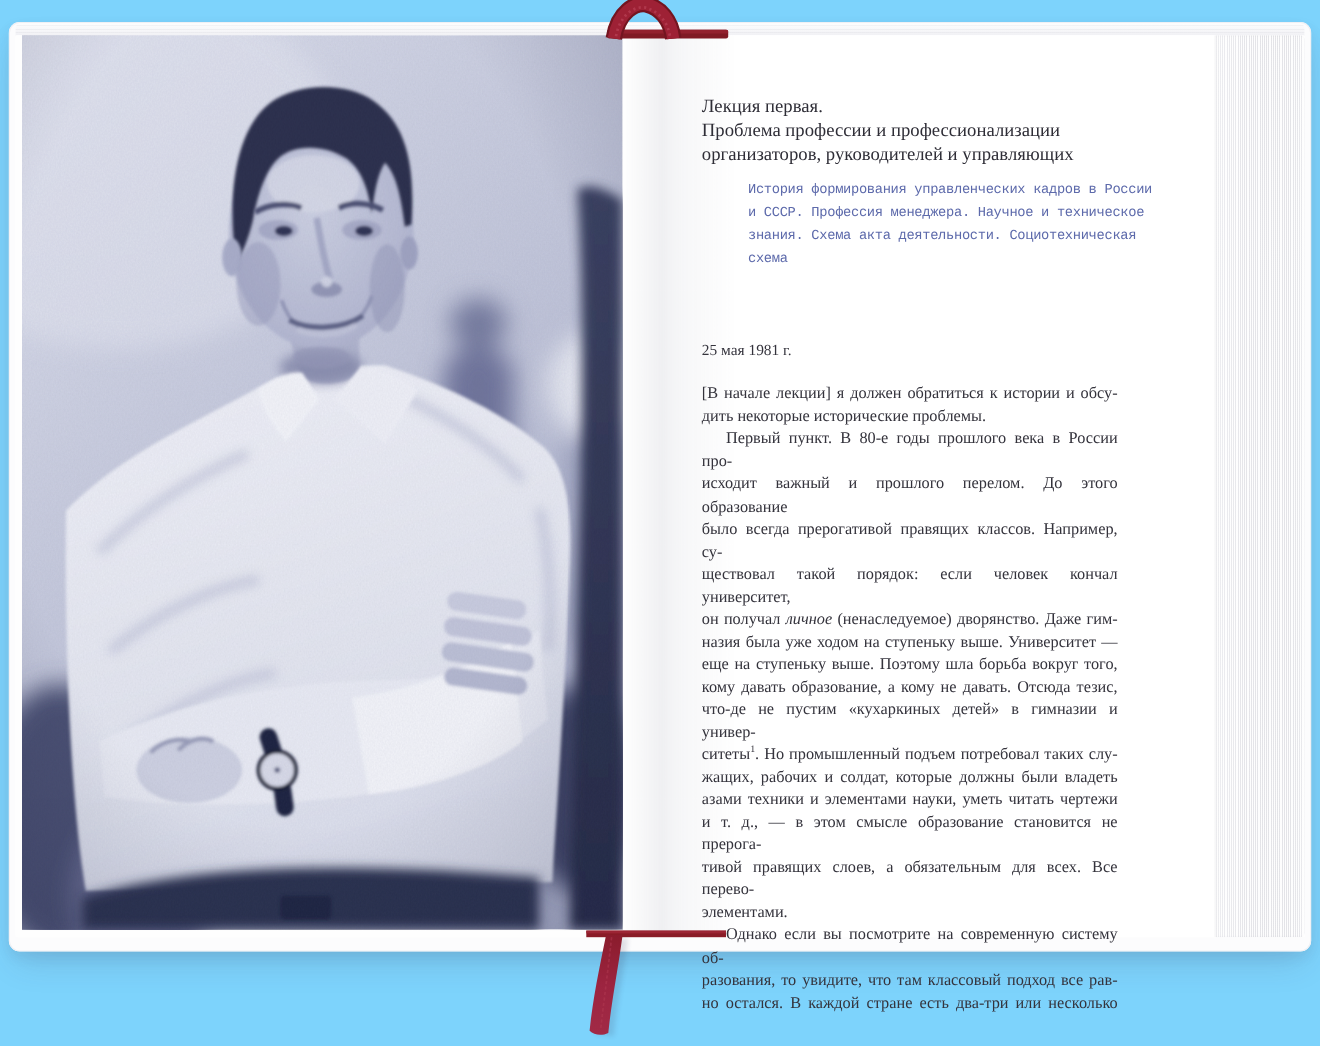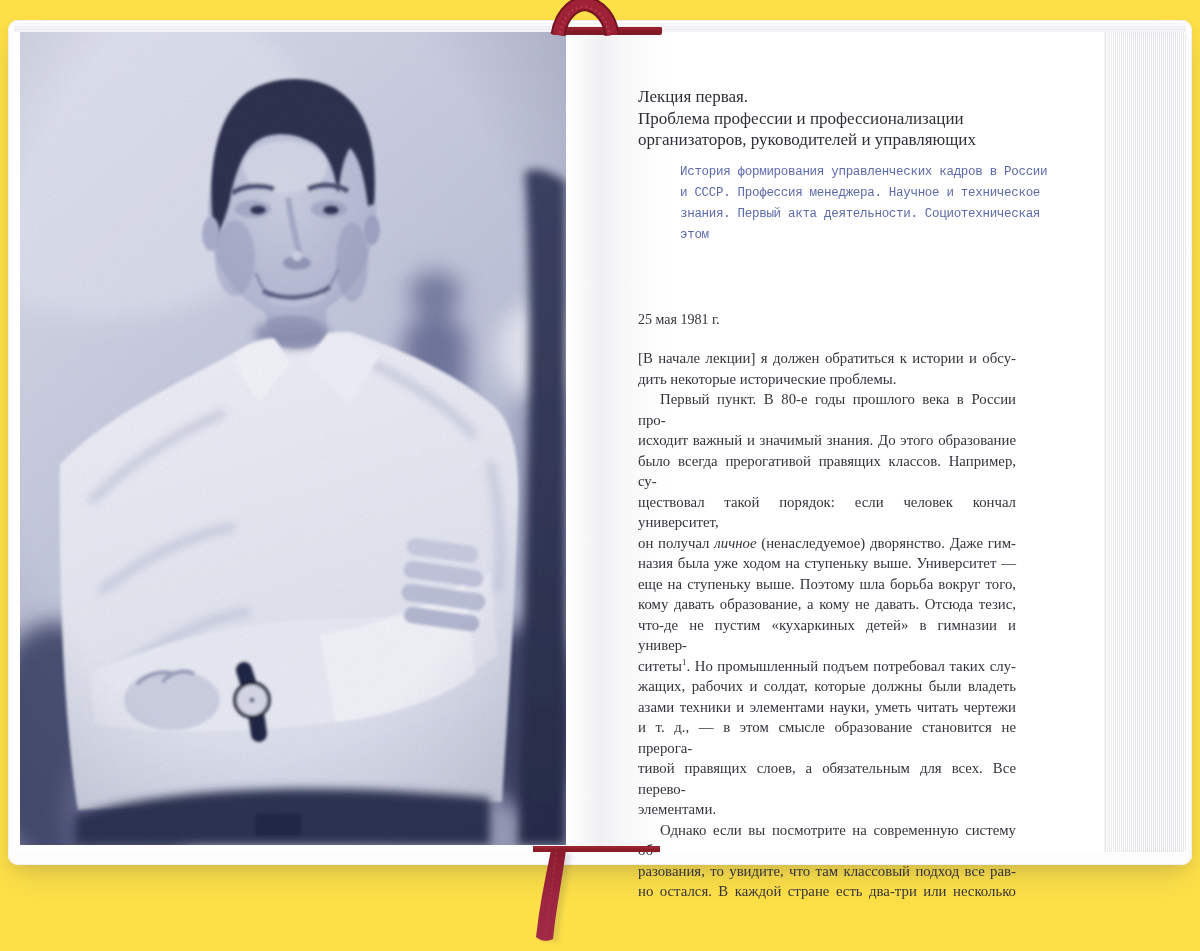--- a/index.html
+++ b/index.html
@@ -1,16 +1,16 @@
 <!DOCTYPE html>
 <html><head>
 <meta charset="utf-8">
 <style>
   html,body{margin:0;padding:0;background:#ffffff;}
-  .stage{position:relative;width:1200px;height:951px;background:#fde047;overflow:hidden;
+  .stage{position:relative;width:1200px;height:951px;background:#7dd3fc;overflow:hidden;
          font-family:"Liberation Serif", serif;}
   
   .cover{position:absolute;left:8px;top:20px;width:1184px;height:845px;background:#fcfcfd;
          border-radius:10px;
          box-shadow:0 16px 30px -8px rgba(60,63,90,.18),0 5px 12px rgba(60,63,90,.08),
                     inset 0 0 0 1px #f0f0f4;}
   .top-edge{position:absolute;left:14px;top:22px;width:1172px;height:11px;
             background:linear-gradient(#fdfdfe,#f0f0f4);
             background-image:repeating-linear-gradient(0deg,rgba(120,122,140,.07) 0 1px,transparent 1px 3px),
                              linear-gradient(#fdfdfe,#f0f0f4);
@@ -193,29 +193,29 @@
 
   <div class="text-col">
     <div class="heading">
         <div class="hline"><span>Лекция первая.</span></div>
         <div class="hline"><span>Проблема профессии и профессионализации</span></div>
         <div class="hline"><span>организаторов, руководителей и управляющих</span></div>
       </div>
     <div class="abstract">
         <div class="aline"><span>История формирования управленческих кадров в России</span></div>
         <div class="aline"><span>и СССР. Профессия менеджера. Научное и техническое</span></div>
-        <div class="aline"><span>знания. Первый акта деятельности. Социотехническая</span></div>
-        <div class="aline"><span>этом</span></div>
+        <div class="aline"><span>знания. Схема акта деятельности. Социотехническая</span></div>
+        <div class="aline"><span>схема</span></div>
       </div>
     <div class="date">25 мая 1981 г.</div>
     <div class="body-text">
         <div class="bline"><span>[В начале лекции] я должен обратиться к истории и обсу-</span></div>
         <div class="bline end"><span>дить некоторые исторические проблемы.</span></div>
         <div class="bline indent"><span>Первый пункт. В 80-е годы прошлого века в России про-</span></div>
-        <div class="bline"><span>исходит важный и значимый знания. До этого образование</span></div>
+        <div class="bline"><span>исходит важный и прошлого перелом. До этого образование</span></div>
         <div class="bline"><span>было всегда прерогативой правящих классов. Например, су-</span></div>
         <div class="bline"><span>ществовал такой порядок: если человек кончал университет,</span></div>
         <div class="bline"><span>он получал </span><em>личное</em><span> (ненаследуемое) дворянство. Даже гим-</span></div>
         <div class="bline"><span>назия была уже ходом на ступеньку выше. Университет —</span></div>
         <div class="bline"><span>еще на ступеньку выше. Поэтому шла борьба вокруг того,</span></div>
         <div class="bline"><span>кому давать образование, а кому не давать. Отсюда тезис,</span></div>
         <div class="bline"><span>что-де не пустим «кухаркиных детей» в гимназии и универ-</span></div>
         <div class="bline"><span>ситеты</span><sup>1</sup><span>. Но промышленный подъем потребовал таких слу-</span></div>
         <div class="bline"><span>жащих, рабочих и солдат, которые должны были владеть</span></div>
         <div class="bline"><span>азами техники и элементами науки, уметь читать чертежи</span></div>

